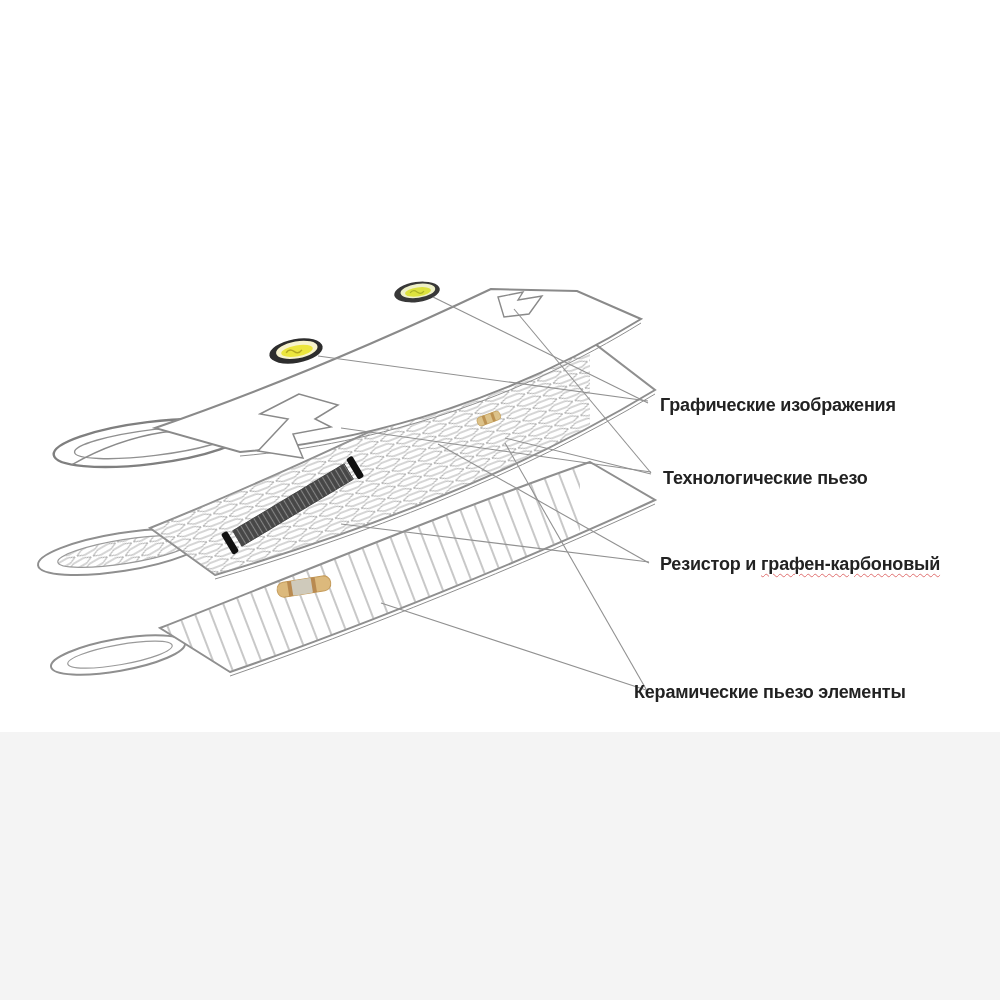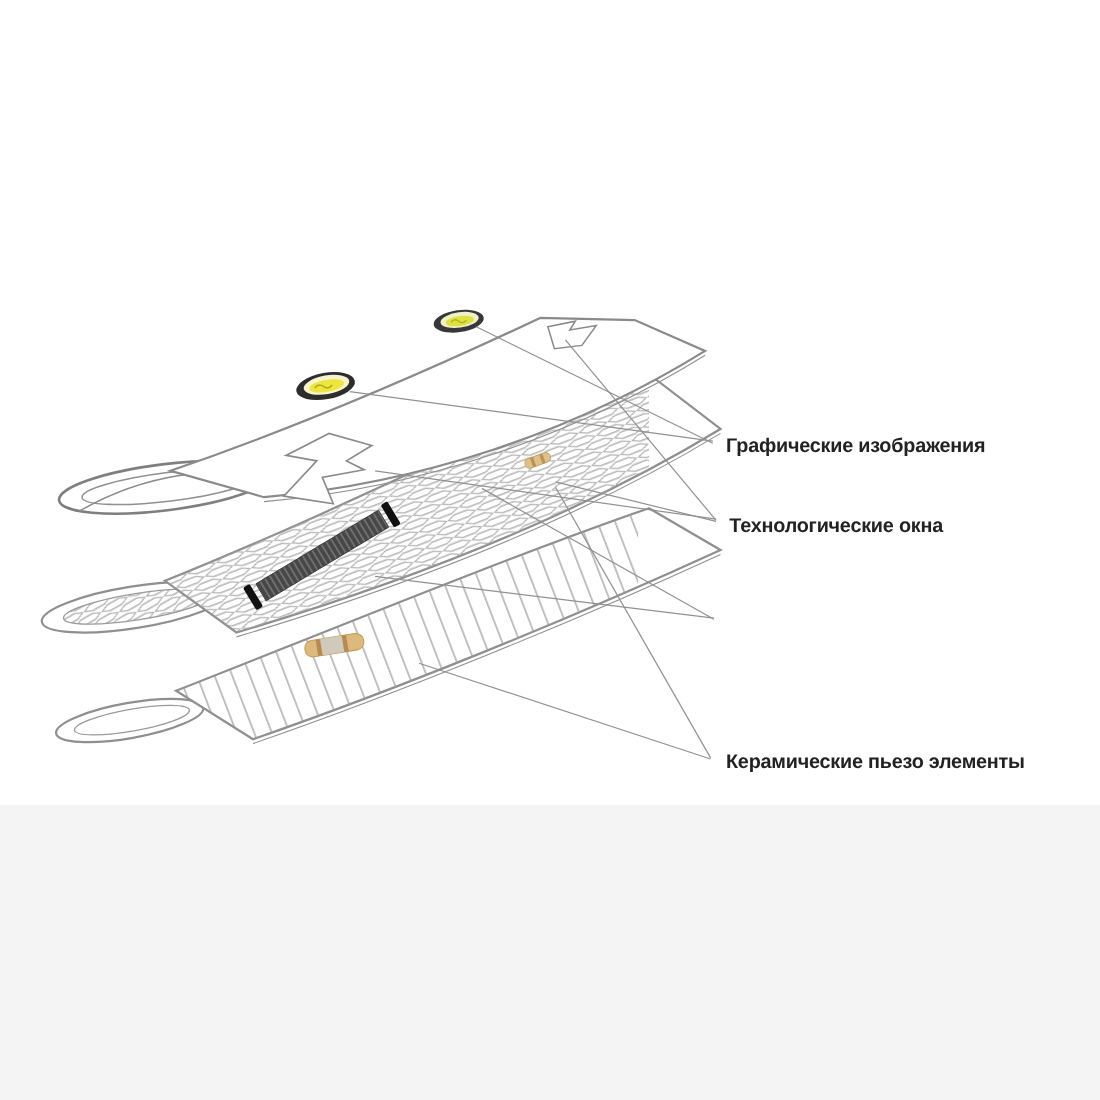--- a/index.html
+++ b/index.html
@@ -144,23 +144,27 @@
       <path d="M505,443 L646,689"></path>
       <path d="M381,603 L646,690"></path>
     </g>
   </svg>
 
   <div class="label" style="left:660px;top:390px">
     <span>Графические изображения</span>
   </div>
 
   <div class="label" style="left:663px;top:463px">
-    <span>Технологические окна</span>
+    <span>Технологические пьезо</span>
   </div>
 
   <div class="label" style="left:660px;top:549px">
+    <div>
+      <span>Резистор и</span>
+      <span class="misspell">графен-карбоновый</span>
+    </div>
   </div>
 
-  <div class="label" style="left:660px;top:677px">
+  <div class="label" style="left:634px;top:677px">
     <span>Керамические пьезо элементы</span>
   </div>
 
 </div>
 
 </body></html>

